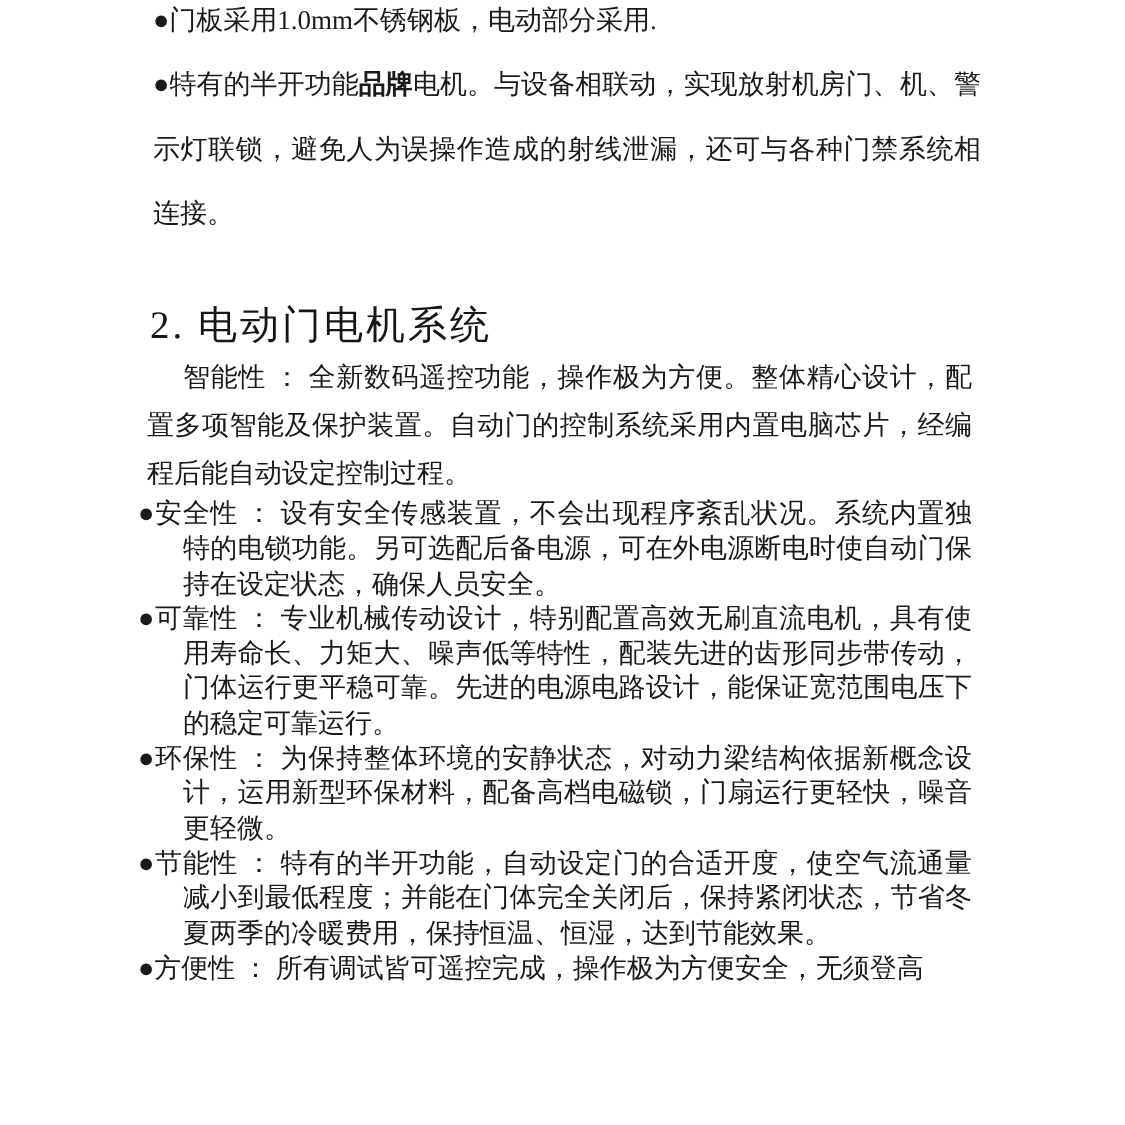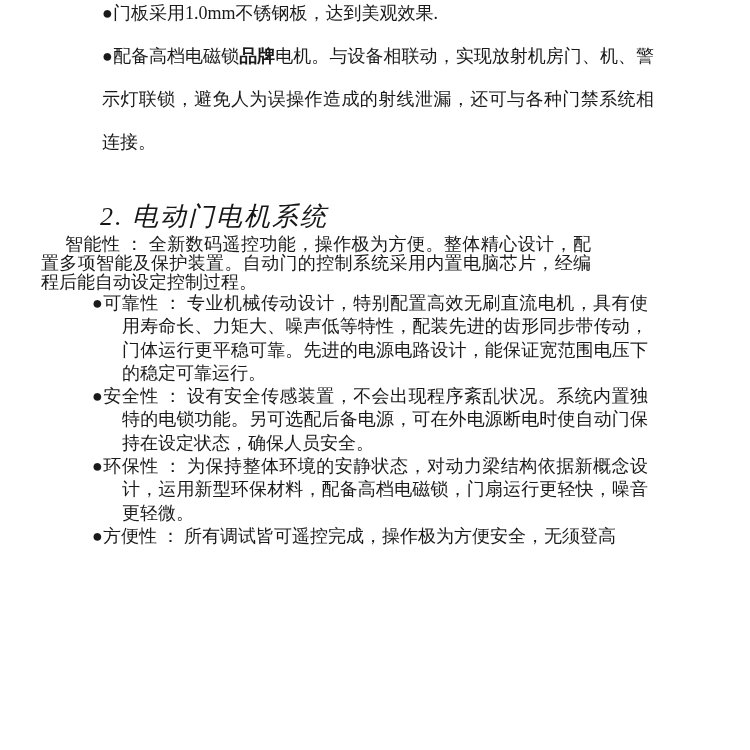--- a/index.html
+++ b/index.html
@@ -35,28 +35,27 @@
     font-weight: bold;
   }
   
   .section-heading {
     margin: 35px 0 0 100px;
     font-size: 26px;
     line-height: 36px;
     font-weight: normal;
     letter-spacing: 2px;
     color: #161616;
-    font-style: italic;
   }
   
   .intro {
-    margin: 0 0 0 41px;
+    margin: 0 0 0 98px;
     width: 550px;
     font-size: 18px;
-    line-height: 19px;
+    line-height: 32px;
     text-align: justify;
     text-indent: 24px;
   }
   
   .features {
     margin: 0 0 0 92px;
     width: 556px;
     font-size: 18px;
     line-height: 23.3px;
     text-align: justify;
@@ -69,28 +68,29 @@
   .marker {
     color: #1a1a1a;
   }
 </style>
 </head>
 <body>
 
 <div class="page">
 
   <section class="top-bullets">
-    <p><span class="marker">●</span><span>门板采用1.0mm不锈钢板，达到美观效果.</span></p>
-    <p><span class="marker">●</span><span>配备高档电磁锁</span><span class="b">品牌</span><span>电机。与设备相联动，实现放射机房门、机、警示灯联锁，避免人为误操作造成的射线泄漏，还可与各种门禁系统相连接。</span></p>
+    <p><span class="marker">●</span><span>门板采用1.0mm不锈钢板，电动部分采用.</span></p>
+    <p><span class="marker">●</span><span>特有的半开功能</span><span class="b">品牌</span><span>电机。与设备相联动，实现放射机房门、机、警示灯联锁，避免人为误操作造成的射线泄漏，还可与各种门禁系统相连接。</span></p>
   </section>
 
   <h2 class="section-heading">2. 电动门电机系统</h2>
 
   <p class="intro">智能性 ： 全新数码遥控功能，操作极为方便。整体精心设计，配置多项智能及保护装置。自动门的控制系统采用内置电脑芯片，经编程后能自动设定控制过程。</p>
 
   <section class="features">
+    <p><span class="marker">●</span><span>安全性 ： 设有安全传感装置，不会出现程序紊乱状况。系统内置独特的电锁功能。另可选配后备电源，可在外电源断电时使自动门保持在设定状态，确保人员安全。</span></p>
     <p><span class="marker">●</span><span>可靠性 ： 专业机械传动设计，特别配置高效无刷直流电机，具有使用寿命长、力矩大、噪声低等特性，配装先进的齿形同步带传动，门体运行更平稳可靠。先进的电源电路设计，能保证宽范围电压下的稳定可靠运行。</span></p>
-    <p><span class="marker">●</span><span>安全性 ： 设有安全传感装置，不会出现程序紊乱状况。系统内置独特的电锁功能。另可选配后备电源，可在外电源断电时使自动门保持在设定状态，确保人员安全。</span></p>
     <p><span class="marker">●</span><span>环保性 ： 为保持整体环境的安静状态，对动力梁结构依据新概念设计，运用新型环保材料，配备高档电磁锁，门扇运行更轻快，噪音更轻微。</span></p>
+    <p><span class="marker">●</span><span>节能性 ： 特有的半开功能，自动设定门的合适开度，使空气流通量减小到最低程度；并能在门体完全关闭后，保持紧闭状态，节省冬夏两季的冷暖费用，保持恒温、恒湿，达到节能效果。</span></p>
     <p><span class="marker">●</span><span>方便性 ： 所有调试皆可遥控完成，操作极为方便安全，无须登高</span></p>
   </section>
 
 </div>
 
 </body></html>

